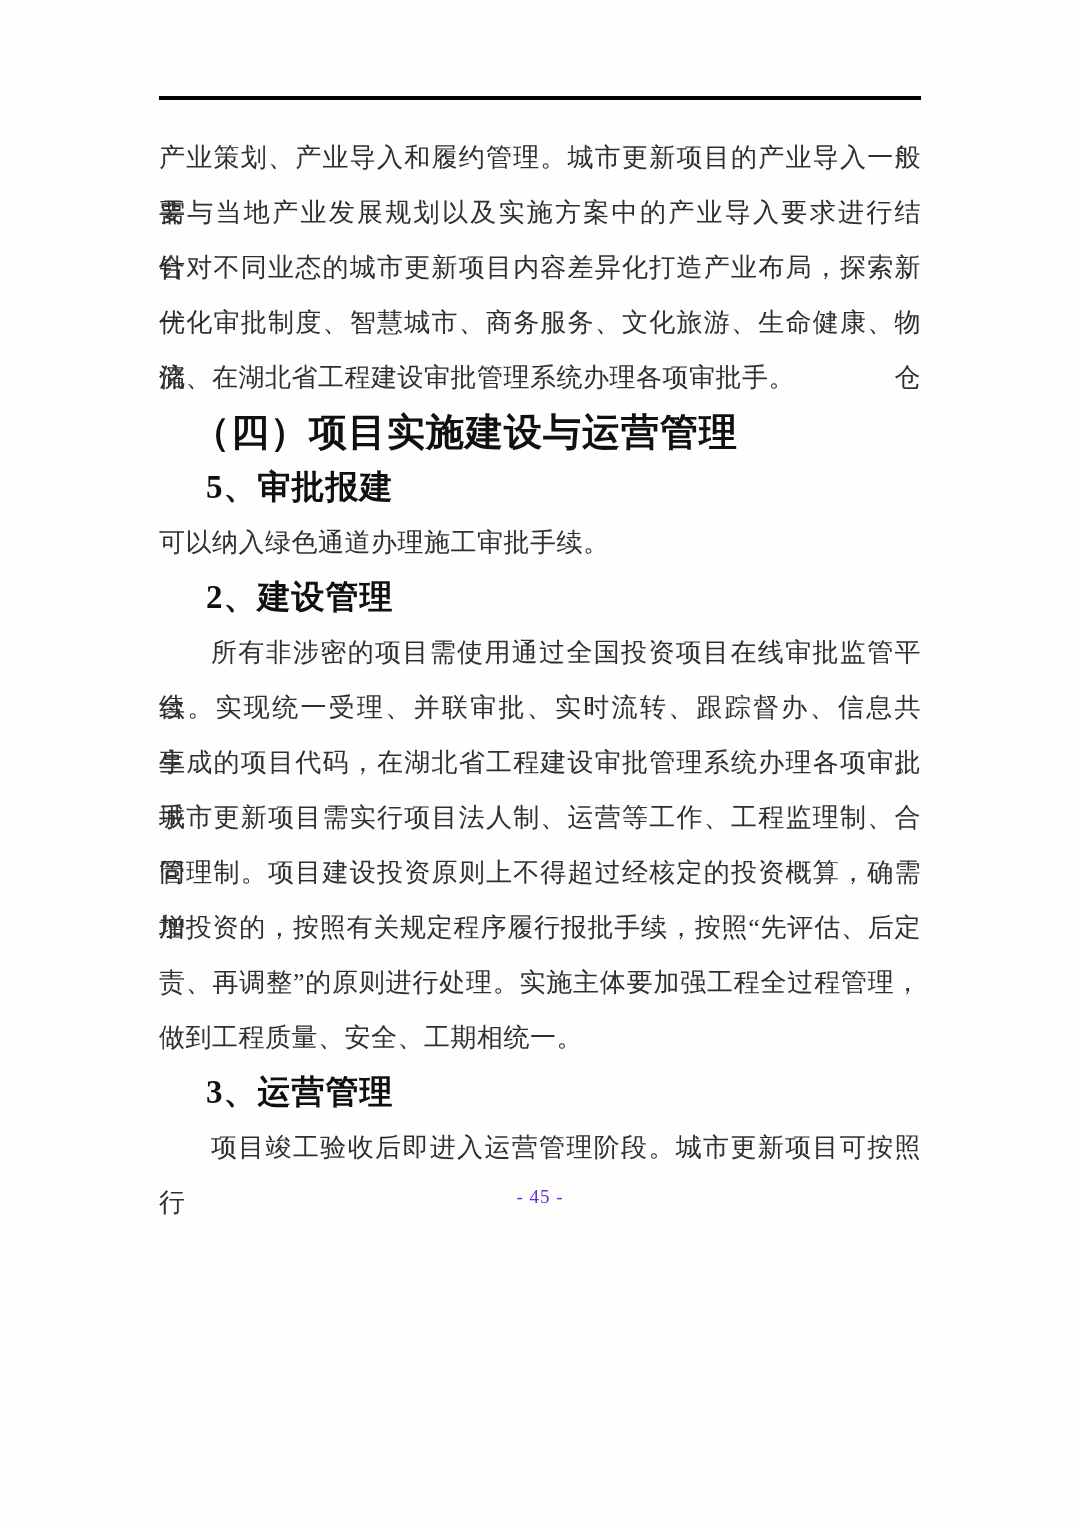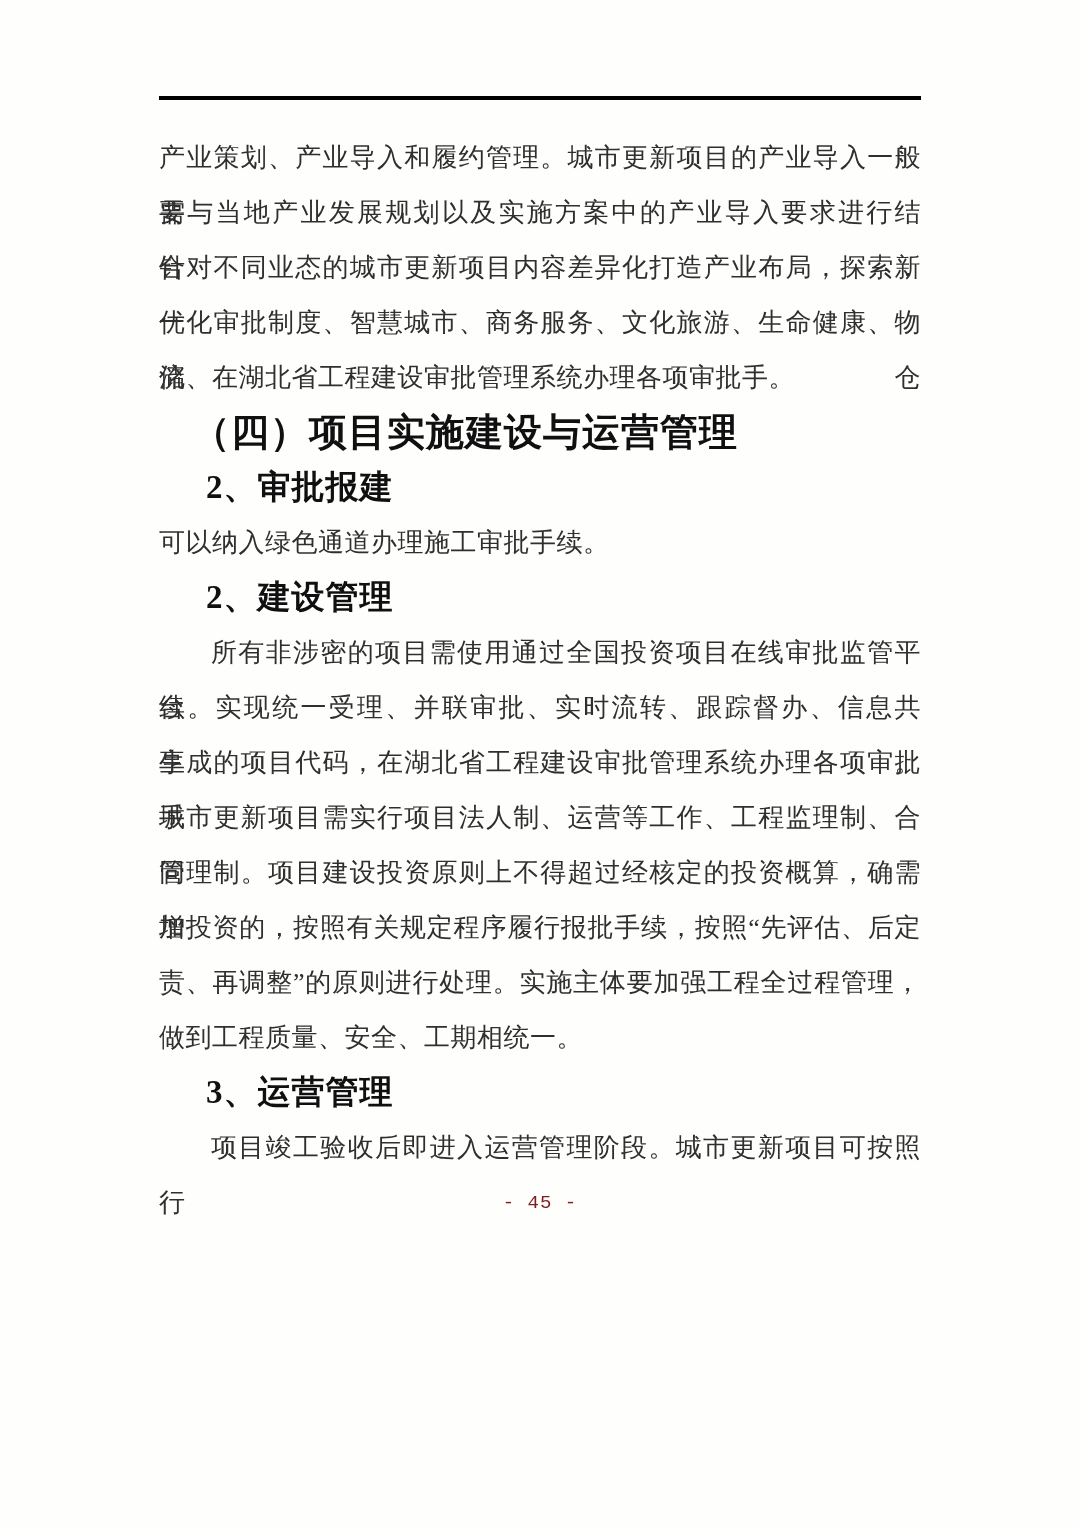--- a/index.html
+++ b/index.html
@@ -50,44 +50,44 @@
   .h2 {
     font-size: 33px;
     font-weight: bold;
     color: var(--heading-color, #101010);
     line-height: 55px;
     height: 55px;
     padding-left: 47px;
     letter-spacing: 1px;
   }
   .page-num {
-    margin-top: 16px;
-    font-family: Liberation Mono, monospace;
+    margin-top: 10px;
+    font-family: Liberation Serif, serif;
     font-size: 19px;
     line-height: 24px;
-    color: #7f1d1d;
+    color: #6d28d9;
     text-align: center;
     letter-spacing: 1px;
   }
 </style>
 </head>
 <body>
 
 <div class="page">
   <div class="content">
     <div class="rule"></div>
 
     <div class="bl j first">产业策划、产业导入和履约管理。城市更新项目的产业导入一般需</div>
     <div class="bl j">要与当地产业发展规划以及实施方案中的产业导入要求进行结合，</div>
     <div class="bl j">针对不同业态的城市更新项目内容差异化打造产业布局，探索新一</div>
     <div class="bl j">优化审批制度、智慧城市、商务服务、文化旅游、生命健康、物流仓</div>
     <div class="bl">储、在湖北省工程建设审批管理系统办理各项审批手。</div>
 
     <div class="h1">（四）项目实施建设与运营管理</div>
-    <div class="h2">2、审批报建</div>
+    <div class="h2">5、审批报建</div>
 
     <div class="bl">可以纳入绿色通道办理施工审批手续。</div>
 
     <div class="h2">2、建设管理</div>
 
     <div class="bl j ind">所有非涉密的项目需使用通过全国投资项目在线审批监管平台</div>
     <div class="bl j">续。实现统一受理、并联审批、实时流转、跟踪督办、信息共享。</div>
     <div class="bl j">生成的项目代码，在湖北省工程建设审批管理系统办理各项审批手</div>
     <div class="bl j">城市更新项目需实行项目法人制、运营等工作、工程监理制、合同</div>
     <div class="bl j">管理制。项目建设投资原则上不得超过经核定的投资概算，确需增</div>

